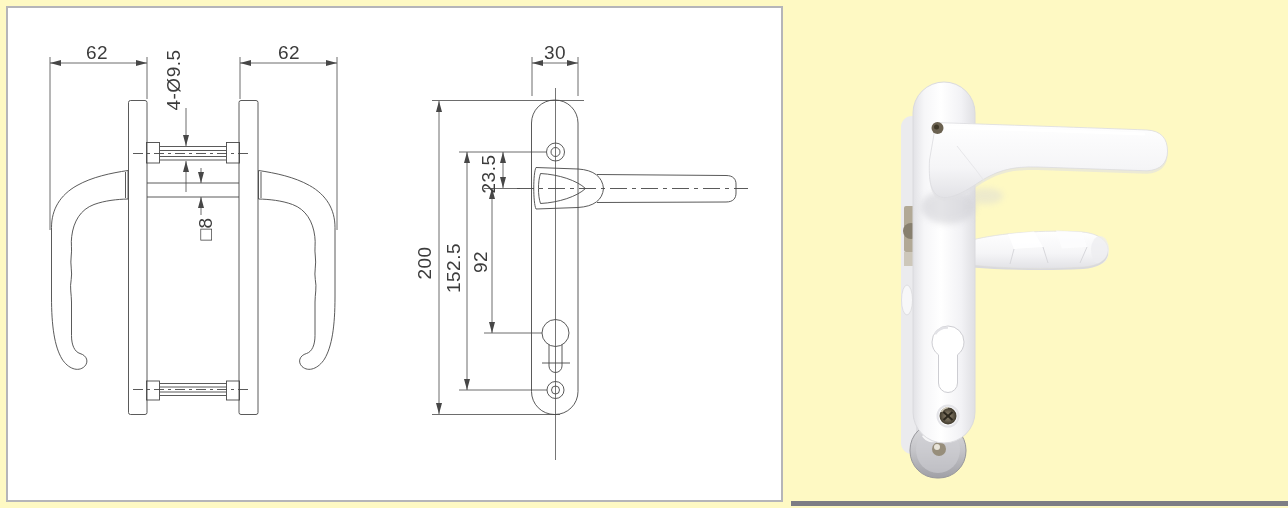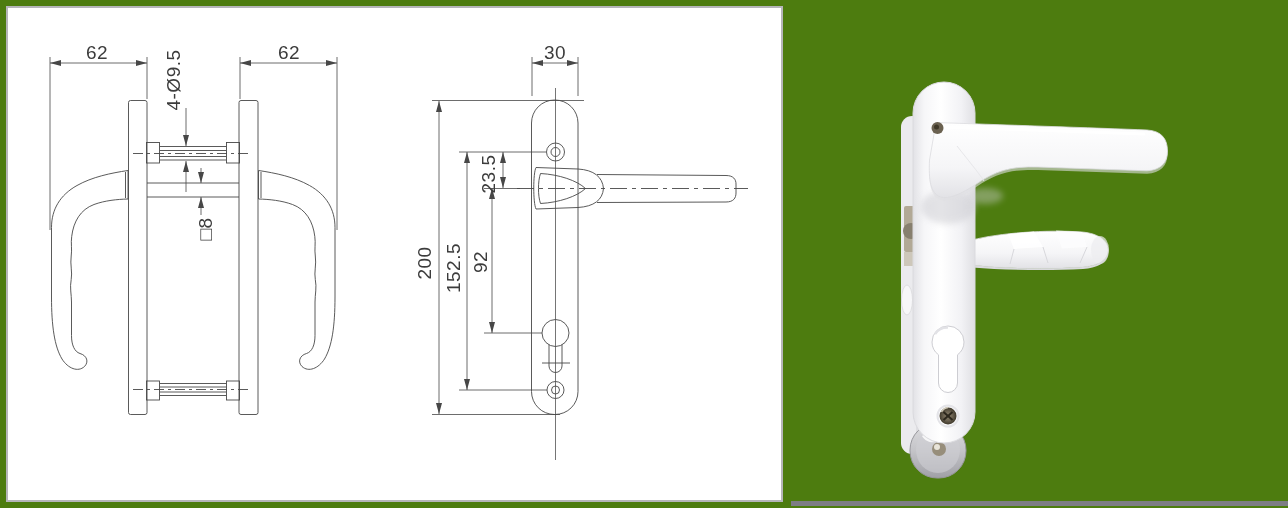--- a/index.html
+++ b/index.html
@@ -1,17 +1,17 @@
 <!DOCTYPE html>
 <html><head>
 <meta charset="utf-8">
 <style>
   html,body{margin:0;padding:0;background:#fff;}
   .page{
-    position:relative;width:1288px;height:508px;background:#4d7c0f;
+    position:relative;width:1288px;height:508px;background:#fef9c3;
     overflow:hidden;font-family:"Liberation Sans","DejaVu Sans",sans-serif;
   }
   .drawing-frame{
     position:absolute;left:6px;top:6px;width:773px;height:492px;
     border:2px solid #b5b5b9;background:#ffffff;box-sizing:content-box;
   }
   .layer{position:absolute;left:0;top:0;width:1288px;height:508px;}
   .separator-bar{
     position:absolute;left:791px;top:501px;width:497px;height:5px;
     background:#7d7d84;

